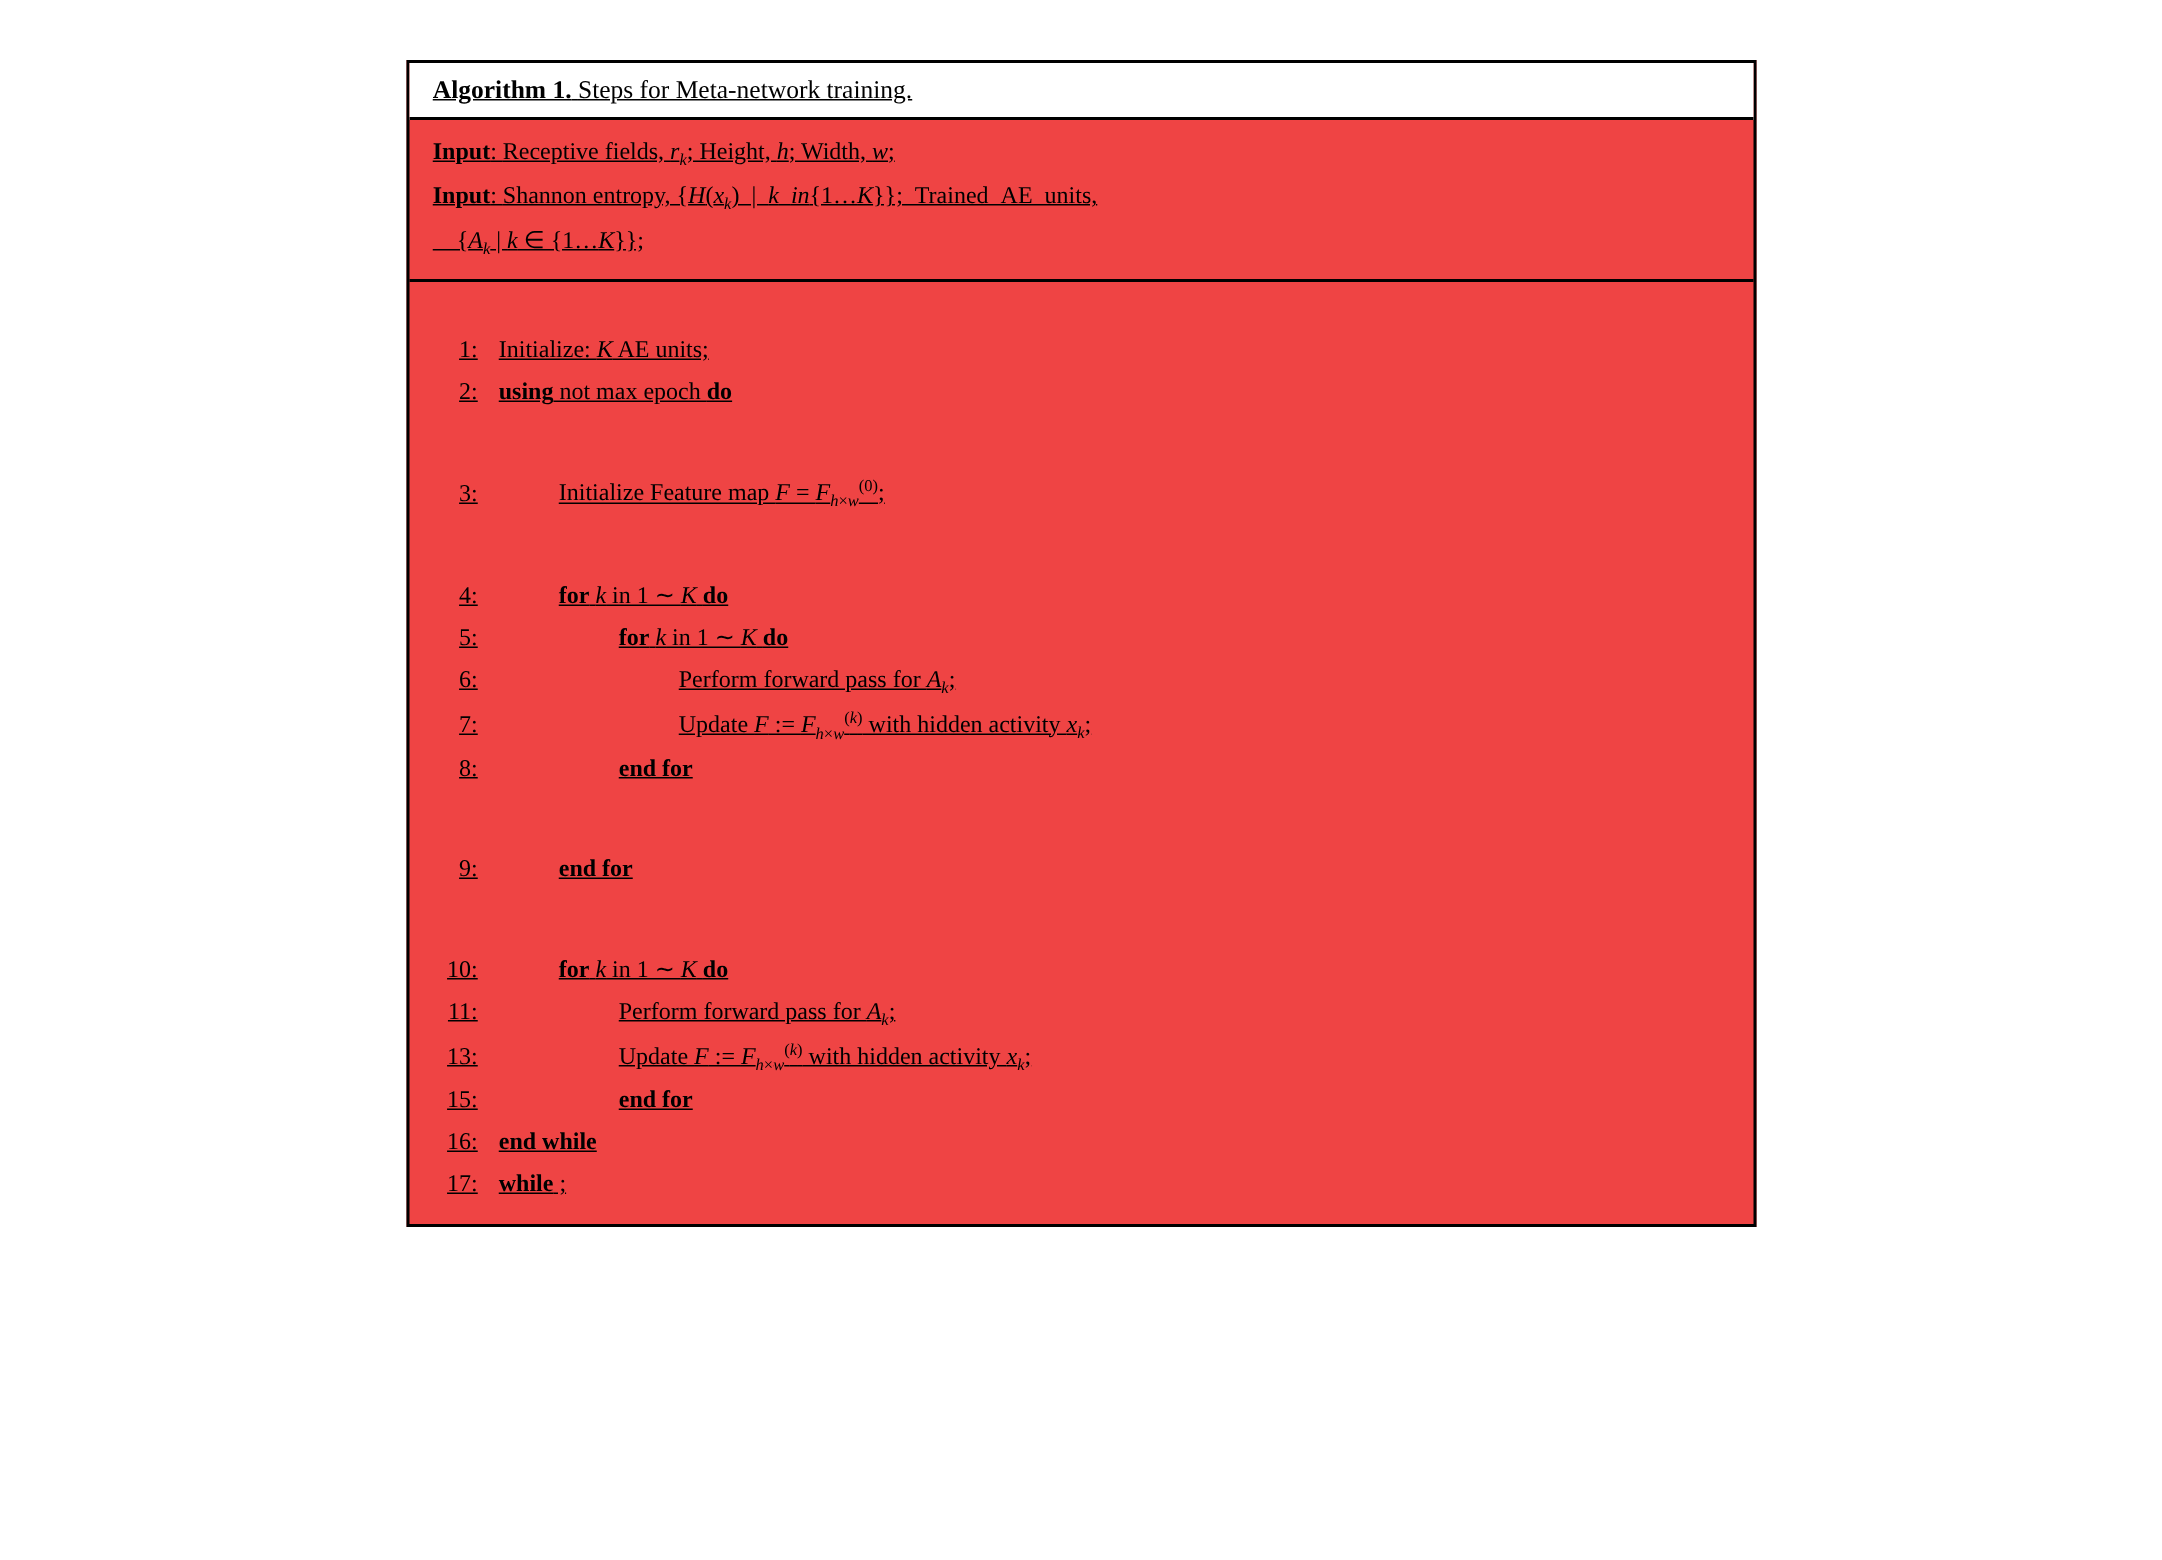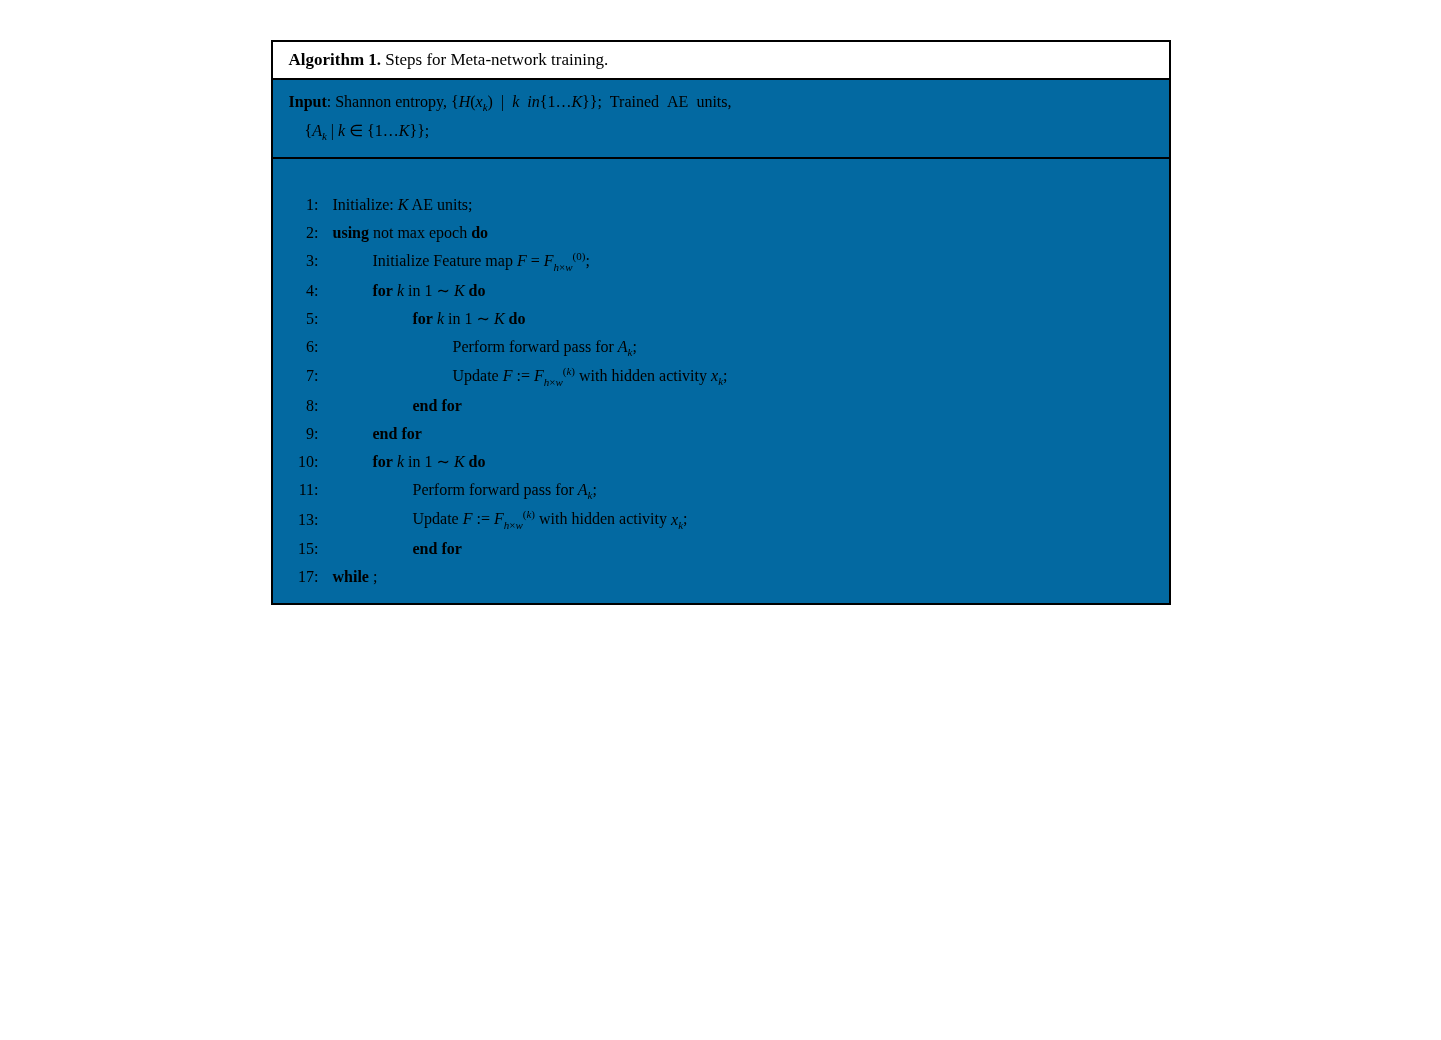--- a/index.html
+++ b/index.html
@@ -14,21 +14,22 @@
       display: flex;
       justify-content: center;
       align-items: flex-start;
       min-height: 1040px;
       padding: 40px;
     }
 
     .algorithm-box {
       width: 900px;
       border: 2px solid #000000;
-      background: #0369a1;
+      background: #ef4444;
+      text-decoration: underline;
     }
 
     .algorithm-title {
       border-bottom: 2px solid #000000;
       padding: 8px 16px;
       font-size: 17px;
       background: #ffffff;
     }
 
     .algorithm-title .algo-label {
@@ -68,20 +69,21 @@
     .step-content {
       flex: 1;
     }
 
     .bold {
       font-weight: bold;
     }
 
     .indent-1 {
       padding-left: 40px;
+      margin-top: 39px;
     }
 
     .indent-2 {
       padding-left: 80px;
     }
 
     .indent-3 {
       padding-left: 120px;
     }
 
@@ -101,20 +103,26 @@
 <body>
 
 <div class="algorithm-box">
 
   <div class="algorithm-title">
     <span class="algo-label">Algorithm 1.</span>
     <span>Steps for Meta-network training.</span>
   </div>
 
   <div class="input-output-section">
+    <div>
+      <span class="io-label">Input</span>:
+      <span>
+        Receptive fields, <i>r<sub>k</sub></i>; Height, <i>h</i>; Width, <i>w</i>;
+      </span>
+    </div>
     <div>
       <span class="io-label">Input</span>:
       <span>
         Shannon entropy, {<i>H</i>(<i>x<sub>k</sub></i>) &nbsp;|&nbsp; <i>k</i> &nbsp;<i>in</i>{1…<i>K</i>}}; &nbsp;Trained &nbsp;AE &nbsp;units,<br>
         &nbsp;&nbsp;&nbsp;&nbsp;{<i>A<sub>k</sub></i> | <i>k</i> ∈ {1…<i>K</i>}};
       </span>
     </div>
   </div>
 
   <div class="steps-section">
@@ -207,20 +215,26 @@
     </div>
 
 
     <div class="step-line">
       <span class="step-num">15:</span>
       <span class="step-content indent-2">
         <span class="bold">end for</span>
       </span>
     </div>
 
+    <div class="step-line">
+      <span class="step-num">16:</span>
+      <span class="step-content">
+        <span class="bold">end while</span>
+      </span>
+    </div>
 
     <div class="step-line">
       <span class="step-num">17:</span>
       <span class="step-content">
         <span class="bold">while</span> ;
       </span>
     </div>
 
   </div>
 </div>

